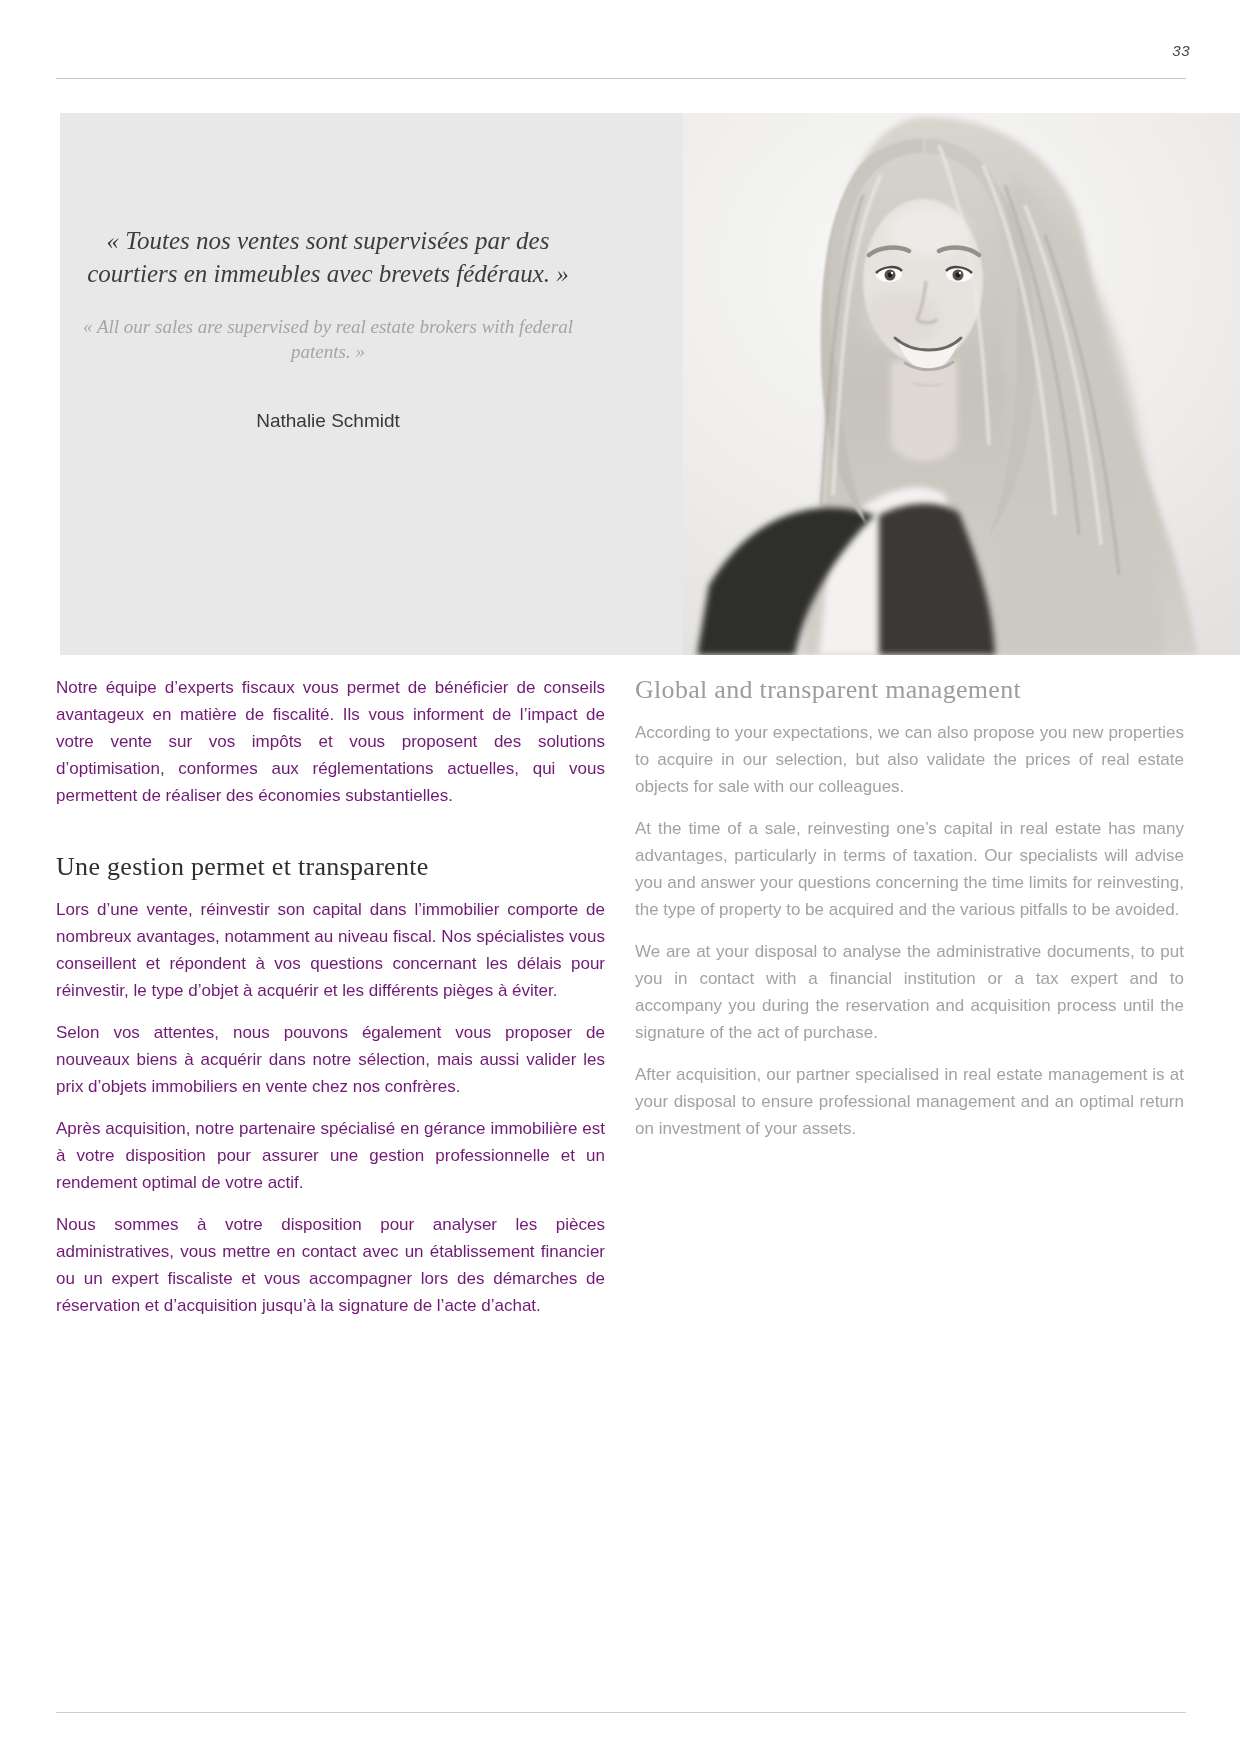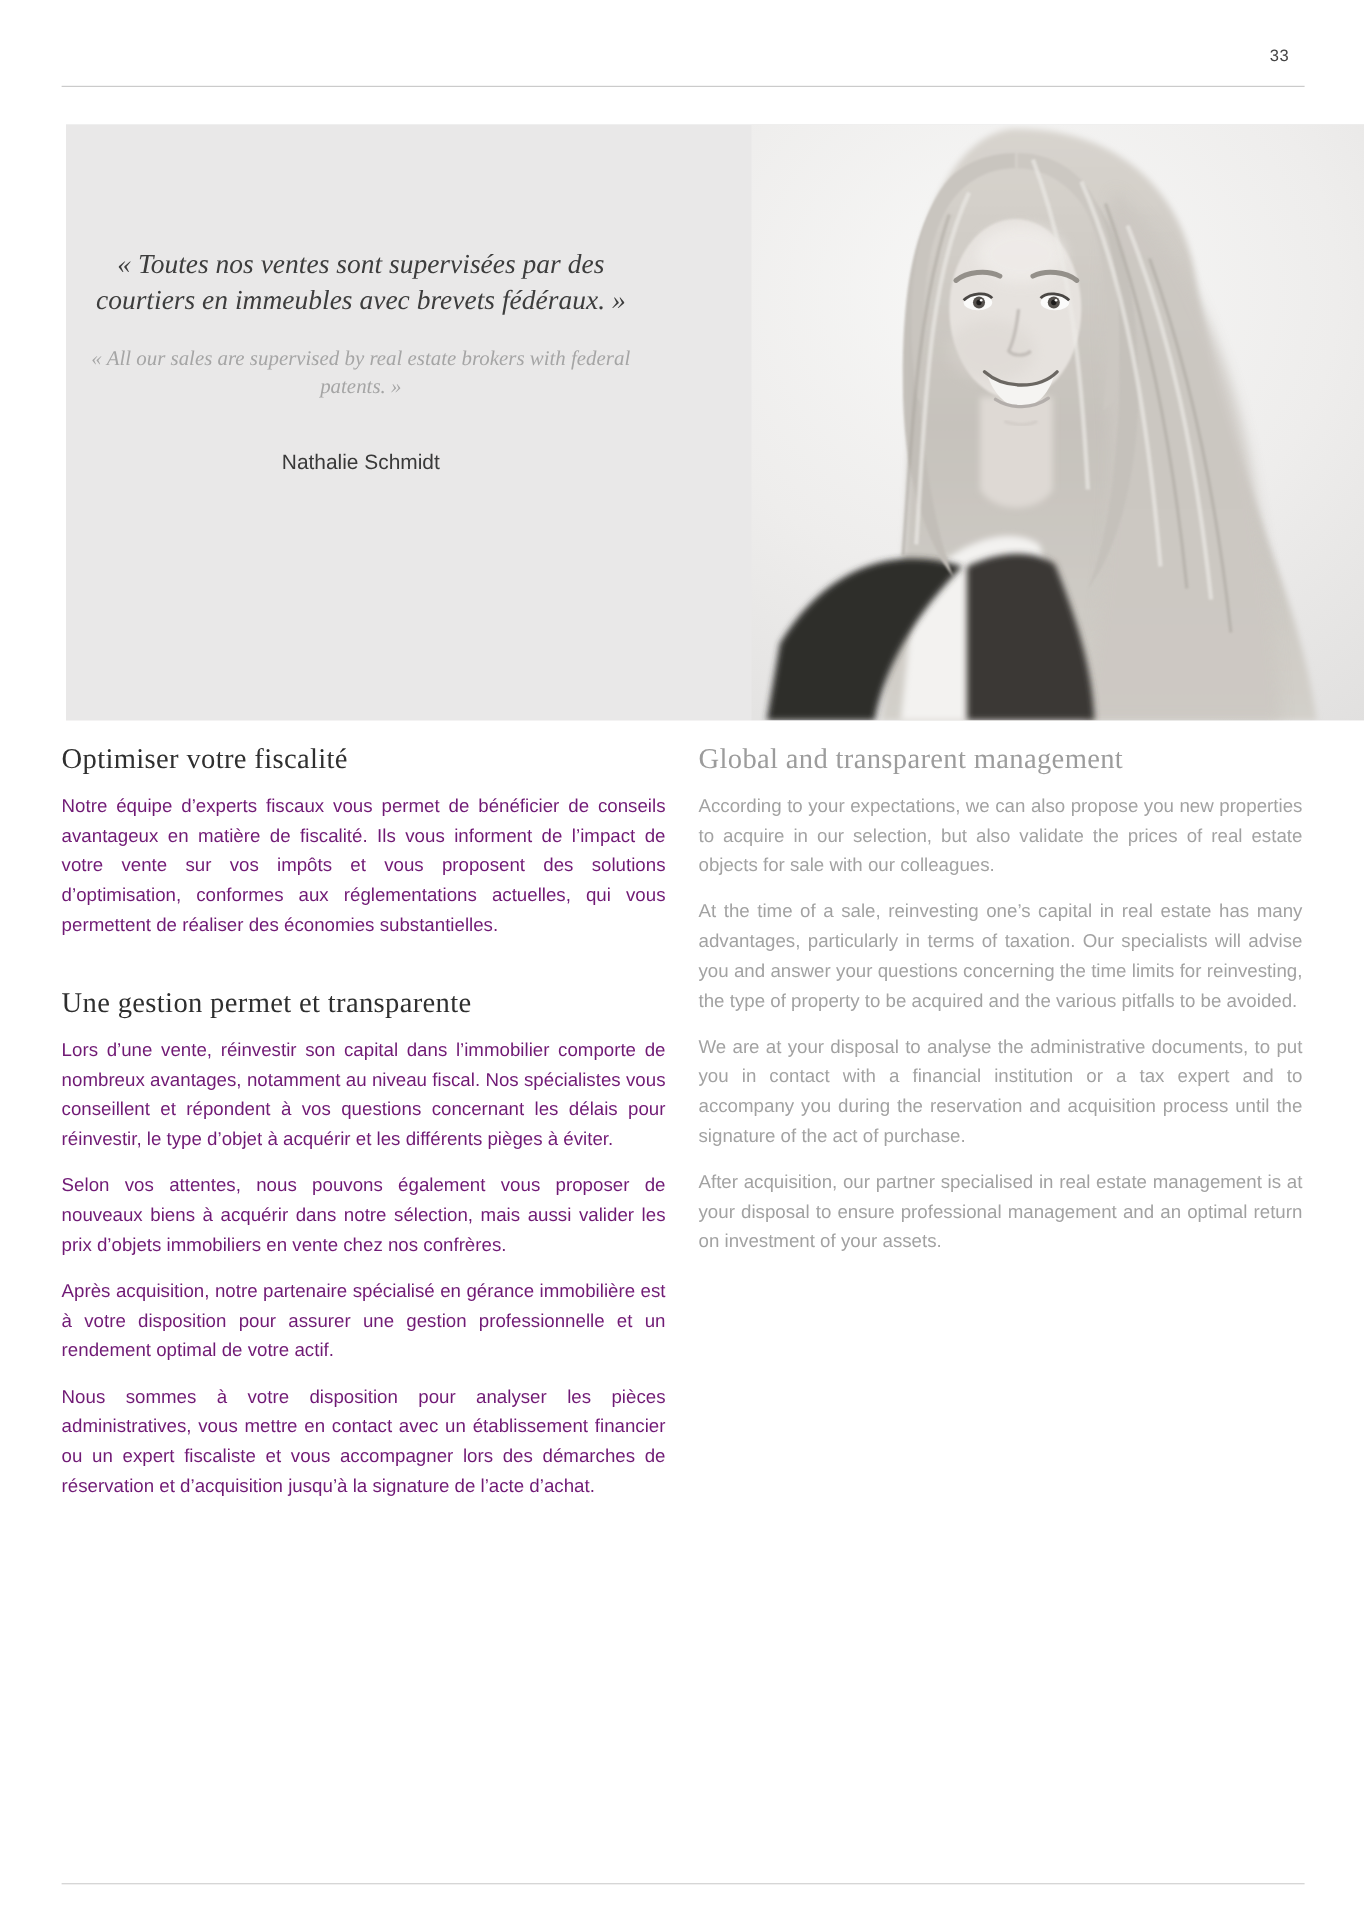--- a/index.html
+++ b/index.html
@@ -5,22 +5,22 @@
   html, body { margin: 0; padding: 0; background: #ffffff; }
   body {
     width: 1240px; height: 1754px;
     position: relative;
     font-family: "Liberation Sans", sans-serif;
     -webkit-font-smoothing: antialiased;
     overflow: hidden;
   }
 
   .page-number {
-    position: absolute; top: 42px; right: 68px;
-    font-size: 15px; color: #444444; letter-spacing: .5px;
+    position: absolute; top: 42px; right: 50px;
+    font-size: 15px; color: #444444; letter-spacing: .5px; font-style: italic;
   }
   .rule {
     position: absolute; left: 56px; right: 54px; height: 1px;
     background: #c6c6c6;
   }
   .rule.top { top: 78px; }
   .rule.bottom { top: 1712px; background: #cdcdcd; }
 
   
   .hero {
@@ -169,21 +169,20 @@
     <p class="quote-en">« All our sales are supervised by real estate brokers with federal patents. »</p>
     <div class="person">
       <div class="person-name">Nathalie Schmidt</div>
     </div>
   </div>
 </section>
 
 <div class="content">
 
   <div class="col col-fr">
-    <h2>Optimiser votre fiscalité</h2>
     <p>Notre équipe d’experts fiscaux vous permet de bénéficier de conseils avantageux en matière de fiscalité. Ils vous informent de l’impact de votre vente sur vos impôts et vous proposent des solutions d’optimisation, conformes aux réglementations actuelles, qui vous permettent de réaliser des économies substantielles.</p>
     <h2 class="h2-second">Une gestion permet et transparente</h2>
     <p>Lors d’une vente, réinvestir son capital dans l’immobilier comporte de nombreux avantages, notamment au niveau fiscal. Nos spécialistes vous conseillent et répondent à vos questions concernant les délais pour réinvestir, le type d’objet à acquérir et les différents pièges à éviter.</p>
     <p>Selon vos attentes, nous pouvons également vous proposer de nouveaux biens à acquérir dans notre sélection, mais aussi valider les prix d’objets immobiliers en vente chez nos confrères.</p>
     <p>Après acquisition, notre partenaire spécialisé en gérance immobilière est à votre disposition pour assurer une gestion professionnelle et un rendement optimal de votre actif.</p>
     <p>Nous sommes à votre disposition pour analyser les pièces administratives, vous mettre en contact avec un établissement financier ou un expert fiscaliste et vous accompagner lors des démarches de réservation et d’acquisition jusqu’à la signature de l’acte d’achat.</p>
   </div>
 
   <div class="col col-en">
     <h2>Global and transparent management</h2>

